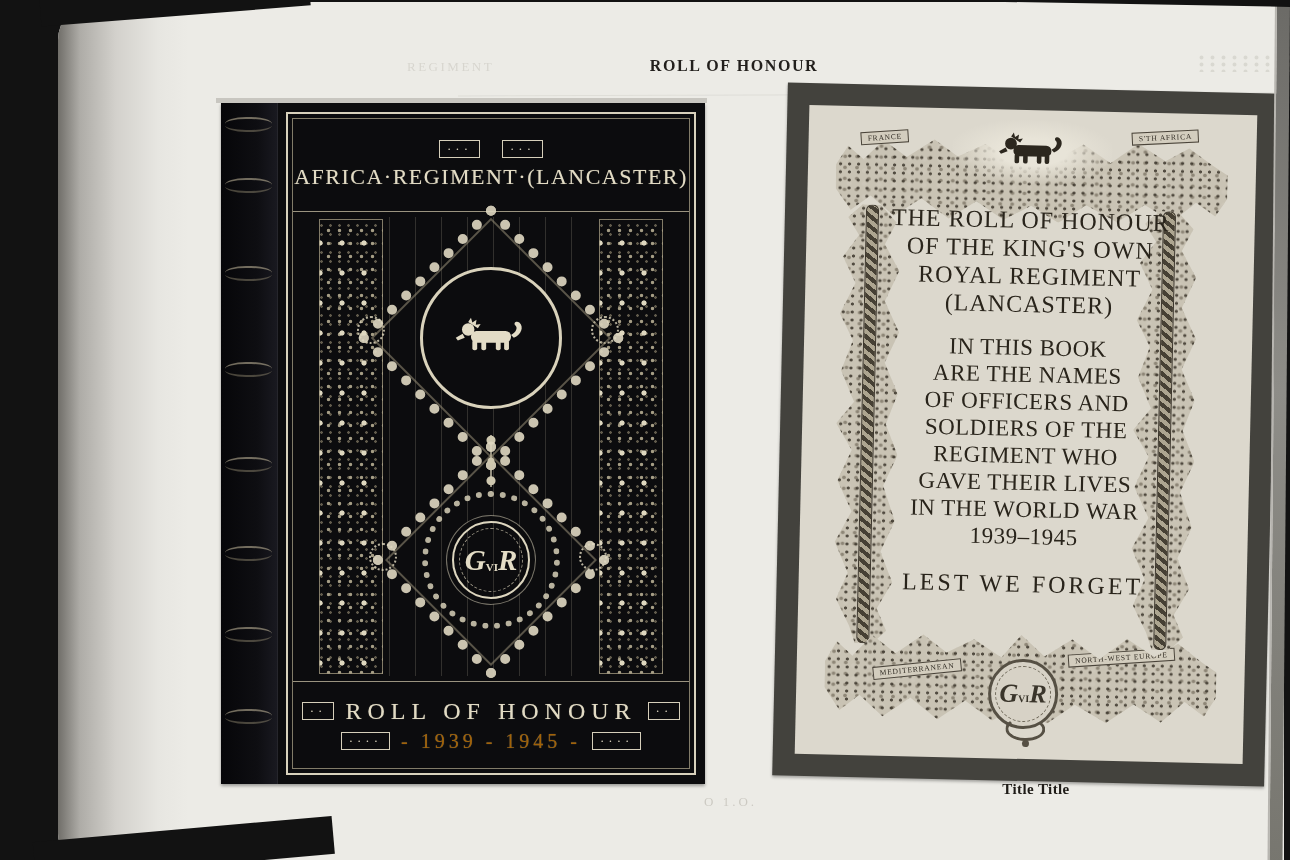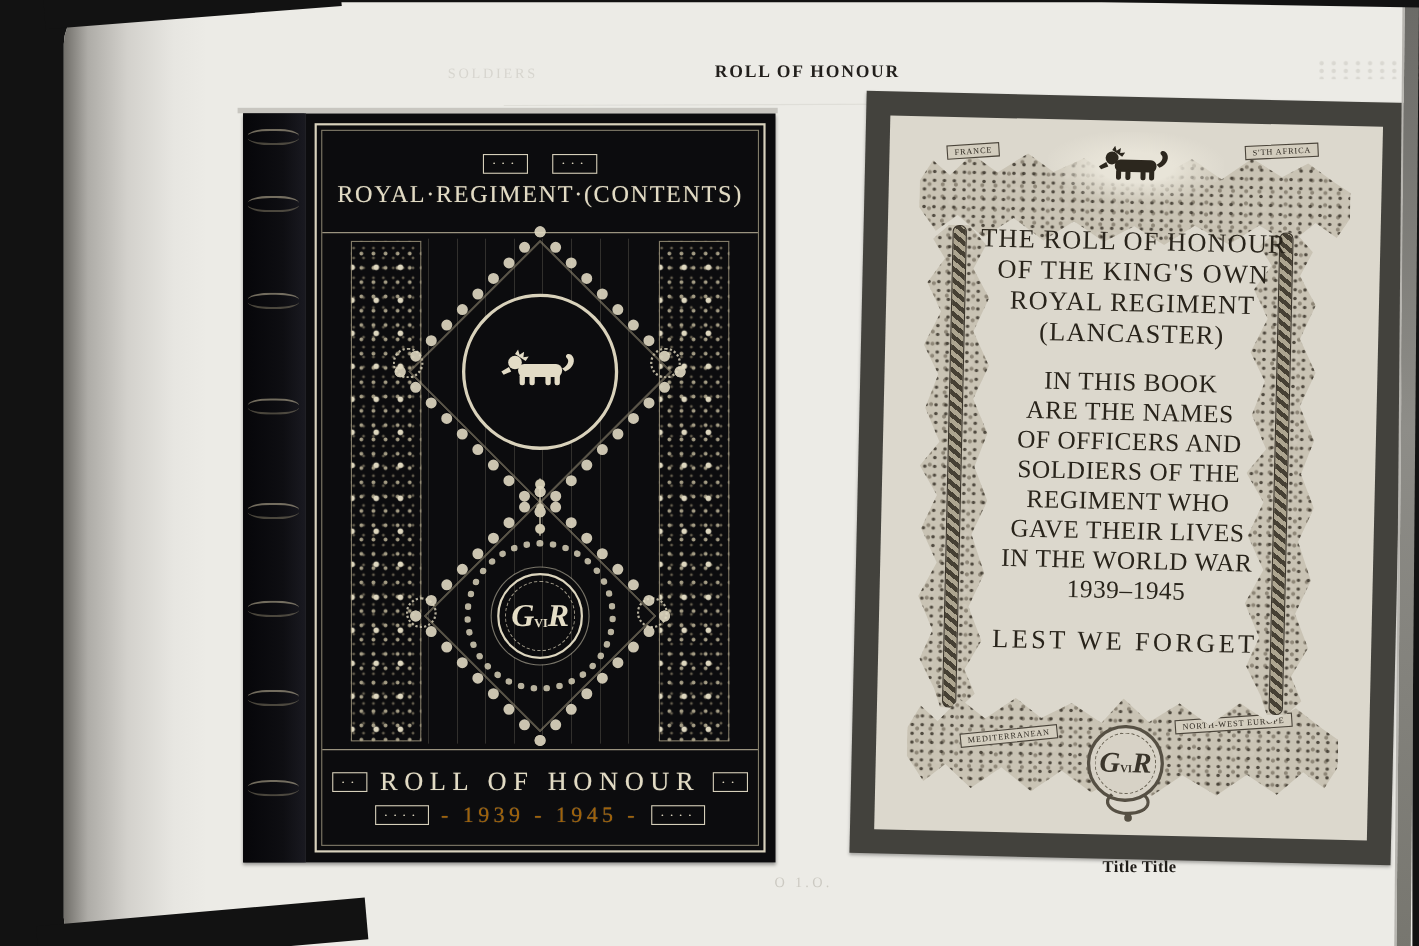--- a/index.html
+++ b/index.html
@@ -146,21 +146,21 @@
 </style>
 </head>
 <body>
 
 <div class="stage">
   <div class="paper">
     <div class="gutter-shade"></div>
     <div class="crease"></div>
 
     <div class="header">ROLL OF HONOUR</div>
-    <div class="ghost ghost-tl">SOLDIERS</div>
+    <div class="ghost ghost-tl">REGIMENT</div>
     <div class="ghost ghost-tr"></div>
     <div class="ghost ghost-bc">O  1.O.</div>
 
     <div class="cover">
       <div class="spine">
         <div class="sband" style="top:2%"></div>
         <div class="sband" style="top:11%"></div>
         <div class="sband" style="top:24%"></div>
         <div class="sband" style="top:38%"></div>
         <div class="sband" style="top:52%"></div>
@@ -170,21 +170,21 @@
       </div>
       <div class="front">
         <div class="frame f1"></div>
         <div class="frame f2"></div>
 
         <div class="top-panel">
           <div class="cov-row">
             <span class="dotbox">···</span>
             <span class="dotbox">···</span>
           </div>
-          <div class="cov-title2">ROYAL·REGIMENT·(CONTENTS)</div>
+          <div class="cov-title2">AFRICA·REGIMENT·(LANCASTER)</div>
         </div>
 
         <div class="field">
           <div class="pinstripes"></div>
           <div class="col colL"></div>
           <div class="col colR"></div>
 
           <div class="tiprose" style="top:103px;left:calc(50% - 134px)"></div>
           <div class="tiprose" style="top:103px;left:calc(50% + 100px)"></div>
 

